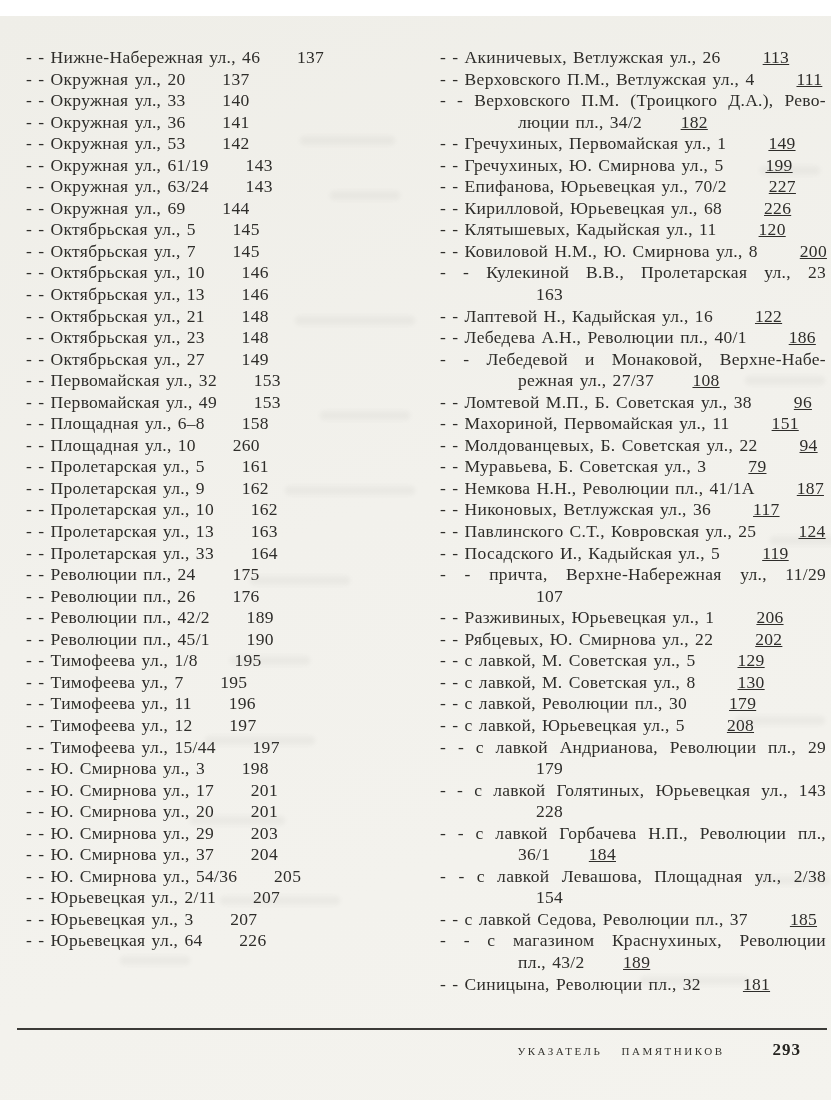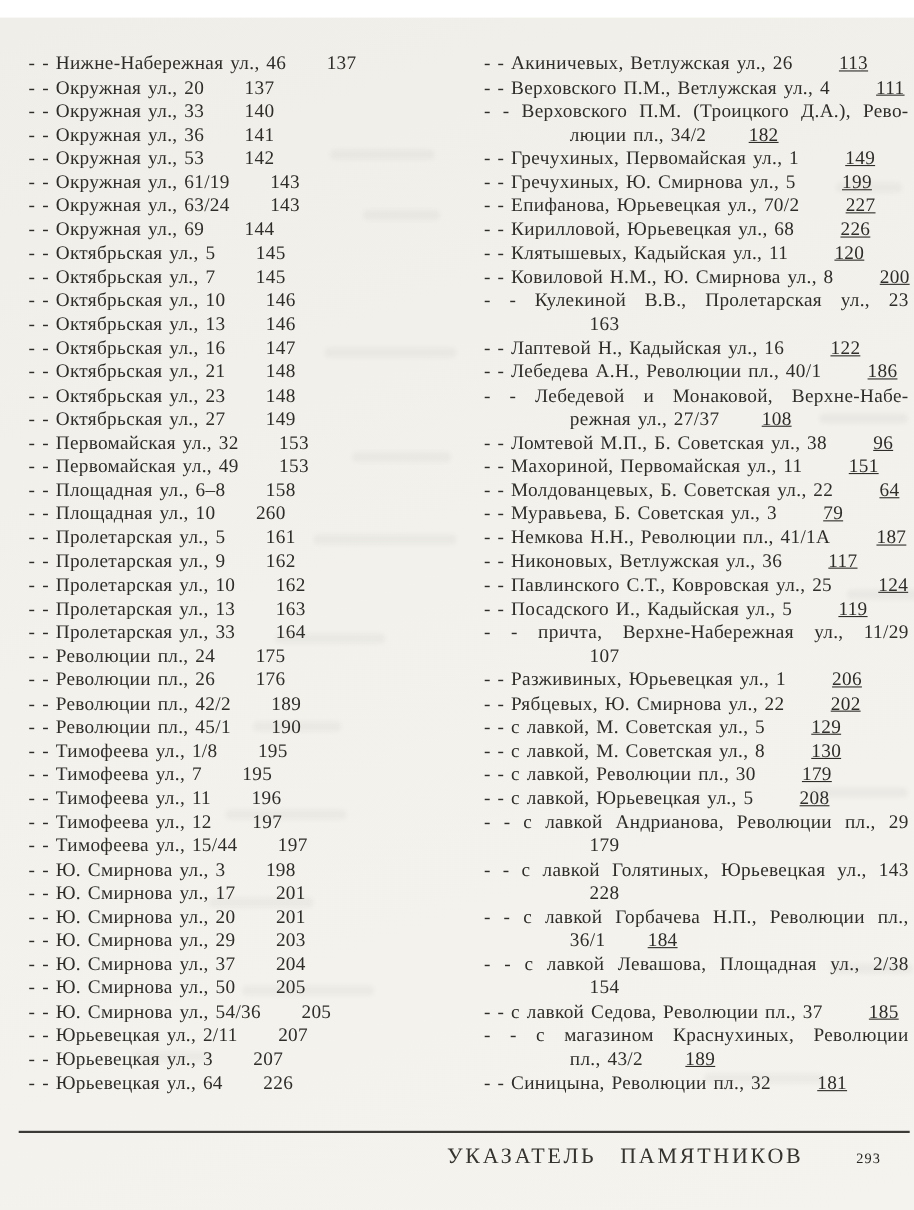--- a/index.html
+++ b/index.html
@@ -48,30 +48,30 @@
     border-top: 2px solid #3b3a37;
   }
   .footer-row {
     position: absolute;
     top: 1024px; left: 0;
     width: 801px;
     text-align: right;
     white-space: nowrap;
   }
   .running-title {
-    font-size: 20px;
+    font-size: 11px;
     letter-spacing: 2.5px;
     word-spacing: 14px;
     color: #35342f;
   }
   .folio {
     display: inline-block;
     margin-left: 44px;
-    font-size: 13px;
-    font-weight: normal;
+    font-size: 17px;
+    font-weight: bold;
     letter-spacing: 1px;
     color: #252420;
     text-align: right;
   }
   .watermark {
     position: absolute;
     right: 2px;
     bottom: -5px;
     font-family: "DejaVu Sans", sans-serif;
     font-size: 14.5px;
@@ -129,23 +129,20 @@
         <div class="entry">
           <div class="line"><span>- - Октябрьская ул., 7</span><span class="pg">145</span></div>
         </div>
         <div class="entry">
           <div class="line"><span>- - Октябрьская ул., 10</span><span class="pg">146</span></div>
         </div>
         <div class="entry">
           <div class="line"><span>- - Октябрьская ул., 13</span><span class="pg">146</span></div>
         </div>
         <div class="entry">
-          <div class="line"><span>- - Октябрьская ул., 16</span><span class="pg">147</span></div>
-        </div>
-        <div class="entry">
           <div class="line"><span>- - Октябрьская ул., 21</span><span class="pg">148</span></div>
         </div>
         <div class="entry">
           <div class="line"><span>- - Октябрьская ул., 23</span><span class="pg">148</span></div>
         </div>
         <div class="entry">
           <div class="line"><span>- - Октябрьская ул., 27</span><span class="pg">149</span></div>
         </div>
         <div class="entry">
           <div class="line"><span>- - Первомайская ул., 32</span><span class="pg">153</span></div>
@@ -208,23 +205,20 @@
           <div class="line"><span>- - Ю. Смирнова ул., 17</span><span class="pg">201</span></div>
         </div>
         <div class="entry">
           <div class="line"><span>- - Ю. Смирнова ул., 20</span><span class="pg">201</span></div>
         </div>
         <div class="entry">
           <div class="line"><span>- - Ю. Смирнова ул., 29</span><span class="pg">203</span></div>
         </div>
         <div class="entry">
           <div class="line"><span>- - Ю. Смирнова ул., 37</span><span class="pg">204</span></div>
-        </div>
-        <div class="entry">
-          <div class="line"><span>- - Ю. Смирнова ул., 50</span><span class="pg">205</span></div>
         </div>
         <div class="entry">
           <div class="line"><span>- - Ю. Смирнова ул., 54/36</span><span class="pg">205</span></div>
         </div>
         <div class="entry">
           <div class="line"><span>- - Юрьевецкая ул., 2/11</span><span class="pg">207</span></div>
         </div>
         <div class="entry">
           <div class="line"><span>- - Юрьевецкая ул., 3</span><span class="pg">207</span></div>
         </div>
@@ -275,21 +269,21 @@
           <div class="line fill"><span>- - Лебедевой и Монаковой, Верхне-Набе-</span></div>
           <div class="line cont"><span>режная ул., 27/37</span><span class="pg">108</span></div>
         </div>
         <div class="entry">
           <div class="line"><span>- - Ломтевой М.П., Б. Советская ул., 38</span><span class="pg">96</span></div>
         </div>
         <div class="entry">
           <div class="line"><span>- - Махориной, Первомайская ул., 11</span><span class="pg">151</span></div>
         </div>
         <div class="entry">
-          <div class="line"><span>- - Молдованцевых, Б. Советская ул., 22</span><span class="pg">64</span></div>
+          <div class="line"><span>- - Молдованцевых, Б. Советская ул., 22</span><span class="pg">94</span></div>
         </div>
         <div class="entry">
           <div class="line"><span>- - Муравьева, Б. Советская ул., 3</span><span class="pg">79</span></div>
         </div>
         <div class="entry">
           <div class="line"><span>- - Немкова Н.Н., Революции пл., 41/1А</span><span class="pg">187</span></div>
         </div>
         <div class="entry">
           <div class="line"><span>- - Никоновых, Ветлужская ул., 36</span><span class="pg">117</span></div>
         </div>

